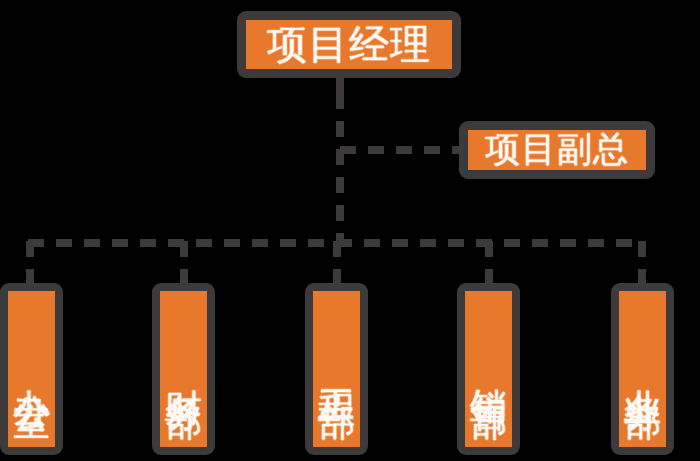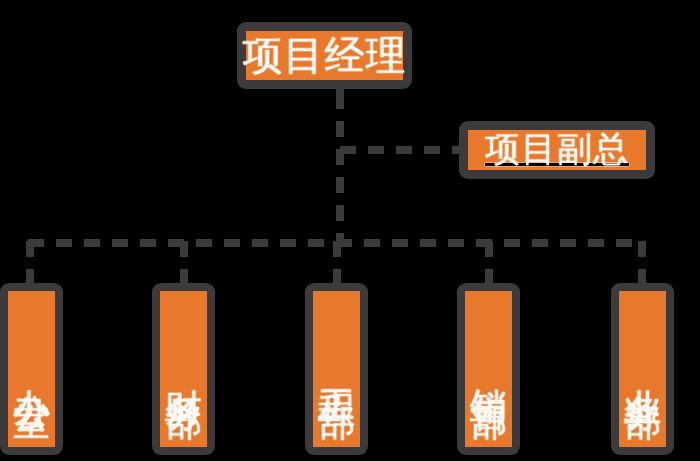--- a/index.html
+++ b/index.html
@@ -54,32 +54,31 @@
        0 1px 0 rgba(255,255,255,.35),
        0 -1px 0 rgba(255,255,255,.35);
     letter-spacing: 1px;
     line-height: 1.06;
     white-space: nowrap;
   }
 
   
   .node-top {
     left: 237px;
-    top: 22px;
-    width: 175px;
+    top: 11px;
+    width: 224px;
     height: 67px;
   }
   .node-top .node-label { font-size: 40px; }
 
   .node-deputy {
     left: 459px;
     top: 121px;
     width: 196px;
     height: 58px;
-    text-decoration: underline;
   }
   .node-deputy .node-label { font-size: 35px; }
 
   
   .node-leaf {
     top: 283px;
     width: 63px;
     height: 172px;
     padding: 8px;
   }

